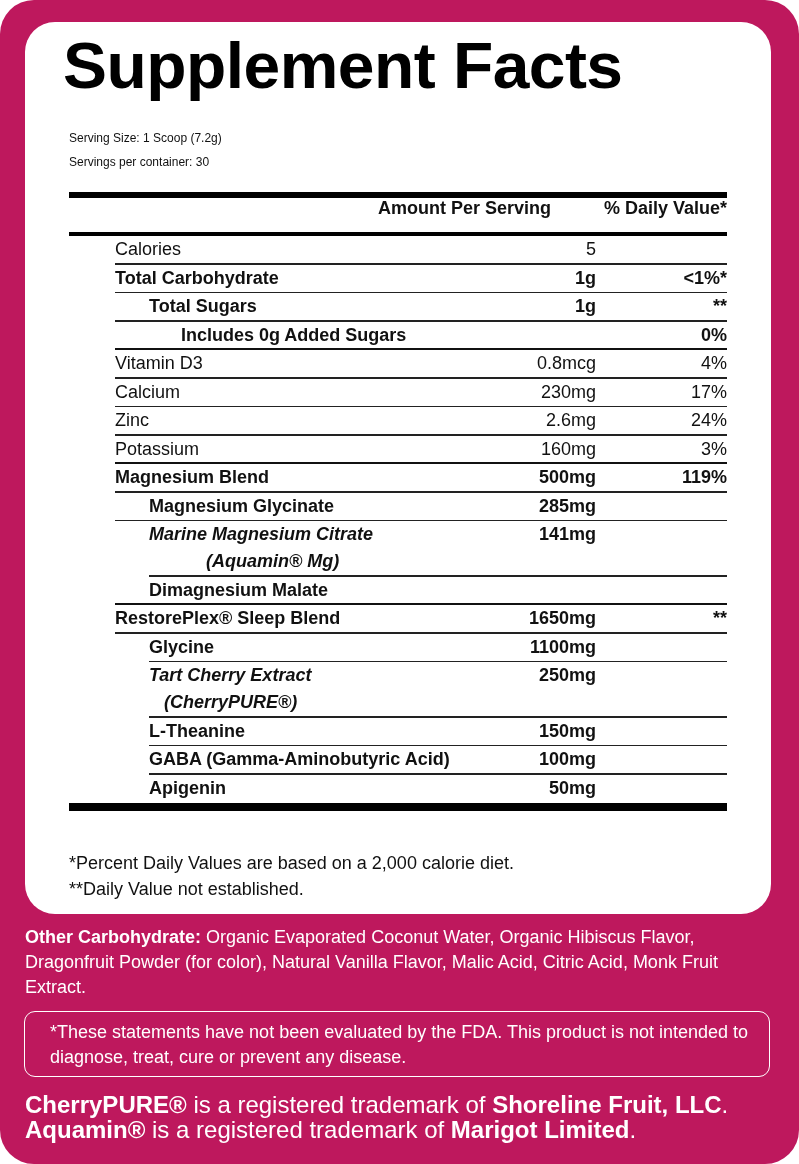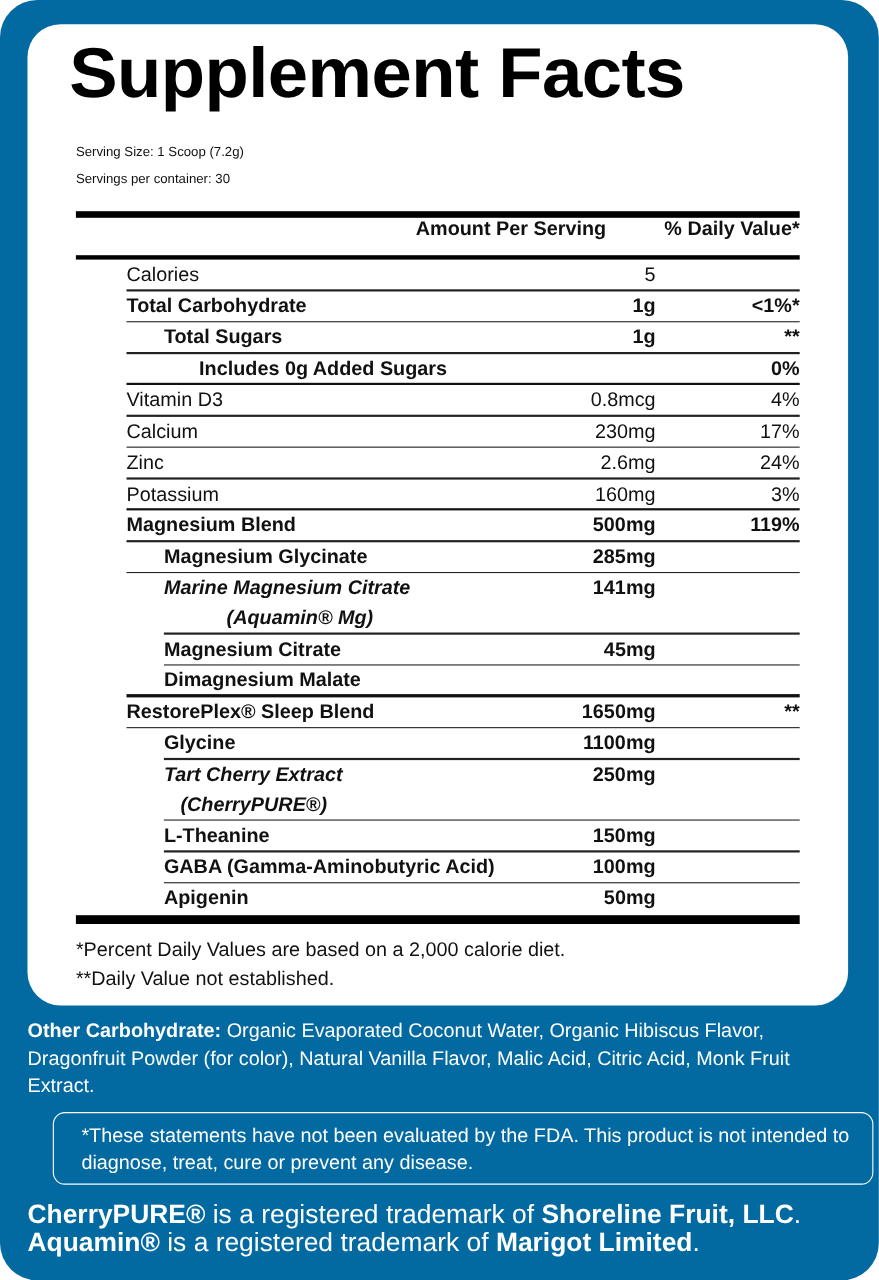--- a/index.html
+++ b/index.html
@@ -1,19 +1,19 @@
 <!DOCTYPE html>
 <html><head>
 <meta charset="utf-8">
 <style>
   html, body { margin: 0; padding: 0; background: transparent; }
   body { width: 799px; height: 1164px; position: relative; overflow: hidden; }
   .panel {
     position: absolute; left: 0; top: 0; width: 799px; height: 1164px;
-    background: #0369a1; border-radius: 34px;
+    background: #be185d; border-radius: 34px;
   }
   .card {
     position: absolute; left: 25px; top: 22px; width: 746px; height: 892px;
     background: #ffffff; border-radius: 30px;
   }
   .title {
     position: absolute; left: 63px; top: 34px; margin: 0;
     font-family: "Liberation Sans", sans-serif; font-weight: 700;
     font-size: 64px; letter-spacing: -0.5px; color: #000; line-height: 1;
     white-space: nowrap; transform: scaleX(1.03); transform-origin: left;
@@ -55,21 +55,21 @@
     position: absolute; left: 69px; top: 850px;
     font-family: "Liberation Sans", sans-serif; font-size: 18px; line-height: 26px; color: #111;
   }
   .other {
     position: absolute; left: 25px; top: 925px; width: 730px;
     font-family: "Liberation Sans", sans-serif; font-size: 18px; line-height: 25px; color: #ffffff;
   }
   .other b { font-weight: 700; }
   .fda {
     position: absolute; left: 24px; top: 1011px; width: 744px; height: 64px;
-    border: 1.5px solid #ffffff; border-radius: 11px; box-sizing: content-box; margin-left: 24px;
+    border: 1.5px solid #ffffff; border-radius: 11px; box-sizing: content-box;
   }
   .fda-text {
     position: absolute; left: 25px; top: 8px; width: 700px;
     font-family: "Liberation Sans", sans-serif; font-size: 18px; line-height: 25px; color: #ffffff;
   }
   .tm {
     position: absolute; left: 25px; top: 1092px; width: 740px;
     font-family: "Liberation Sans", sans-serif; font-size: 24px; line-height: 25px; color: #ffffff;
   }
   .tm b { font-weight: 700; }
@@ -168,26 +168,20 @@
     <div class="row bold ind1 two">
       <span class="name">
         <span class="sub">Marine Magnesium Citrate</span>
         <span class="sub cont1">(Aquamin® Mg)</span>
       </span>
       <span class="amt">141mg</span>
       <span class="dv"></span>
       <span class="line ind"></span>
     </div>
 
-    <div class="row bold ind1">
-      <span class="name">Magnesium Citrate</span>
-      <span class="amt">45mg</span>
-      <span class="dv"></span>
-      <span class="line ind"></span>
-    </div>
 
     <div class="row bold ind1">
       <span class="name">Dimagnesium Malate</span>
       <span class="dv"></span>
       <span class="line full thick"></span>
     </div>
 
     <div class="row bold">
       <span class="name">RestorePlex® Sleep Blend</span>
       <span class="amt">1650mg</span>

